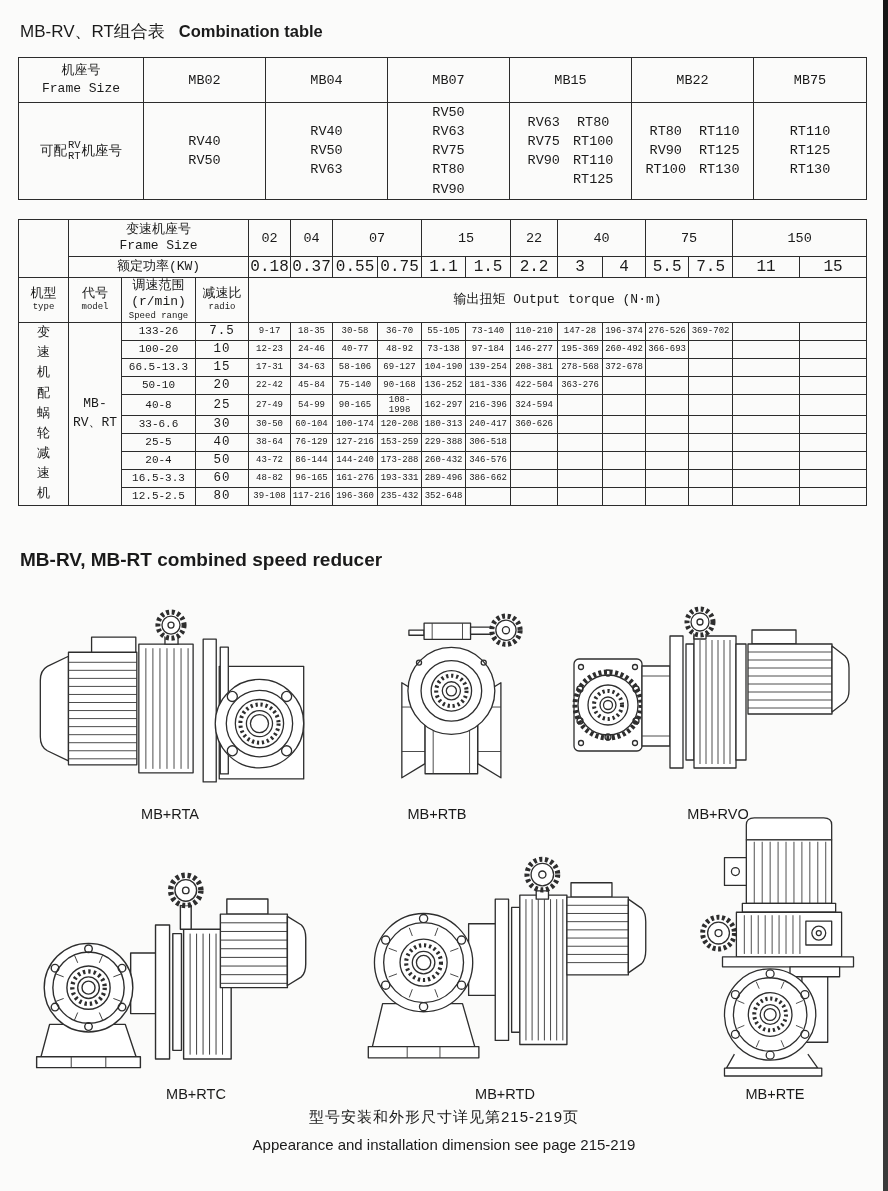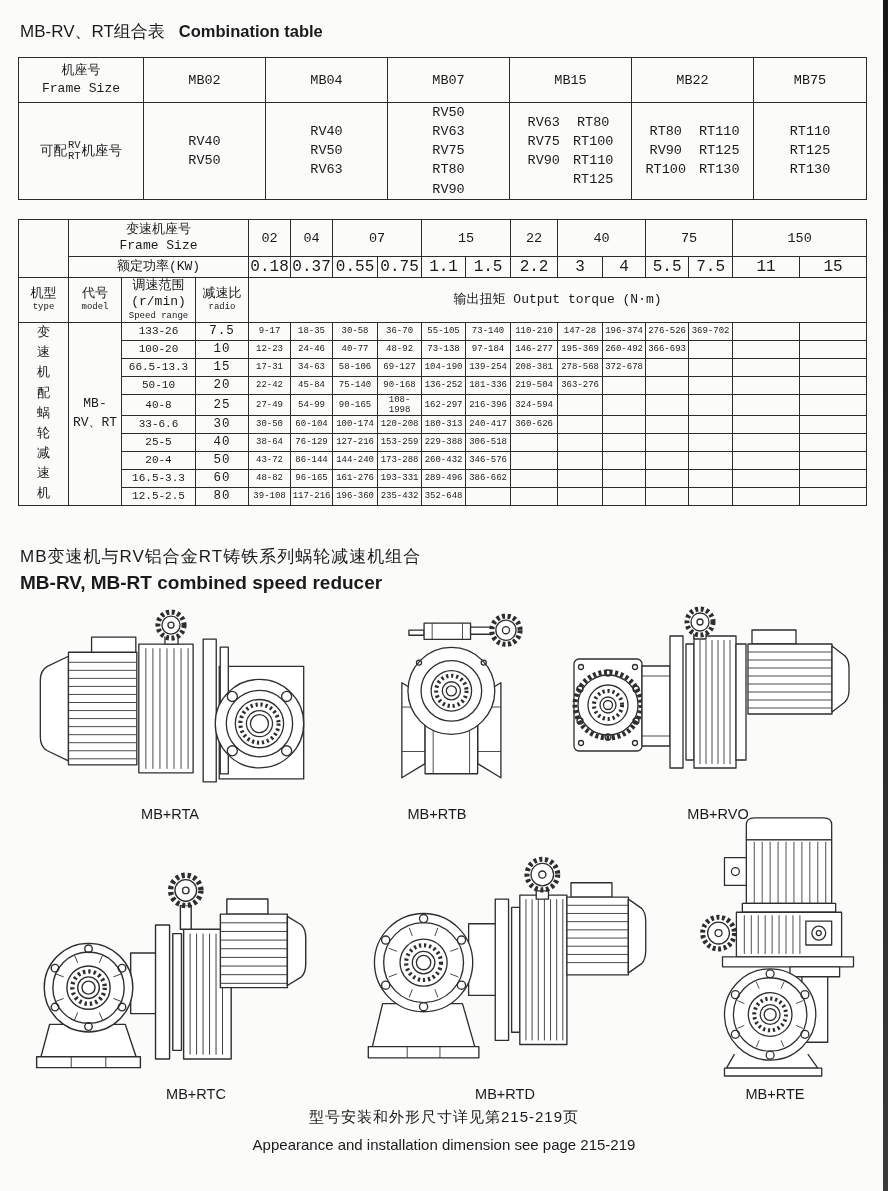--- a/index.html
+++ b/index.html
@@ -276,21 +276,21 @@
       </tr>
       <tr>
         <td class="speed">50-10</td>
         <td class="ratio">20</td>
         <td class="tq">22-42</td>
         <td class="tq">45-84</td>
         <td class="tq">75-140</td>
         <td class="tq">90-168</td>
         <td class="tq">136-252</td>
         <td class="tq">181-336</td>
-        <td class="tq">219-504</td>
+        <td class="tq">422-504</td>
         <td class="tq">363-276</td>
         <td class="tq"></td>
         <td class="tq"></td>
         <td class="tq"></td>
         <td class="tq"></td>
         <td class="tq"></td>
       </tr>
       <tr>
         <td class="speed">40-8</td>
         <td class="ratio">25</td>
@@ -390,21 +390,20 @@
         <td class="tq"></td>
         <td class="tq"></td>
         <td class="tq"></td>
         <td class="tq"></td>
         <td class="tq"></td>
       </tr>
     </tbody>
 </table>
 
 <div id="section-heading">
-  <div class="sec-zh">MB变速机与RV铝合金RT铸铁系列蜗轮减速机组合</div>
   <div class="sec-en">MB-RV, MB-RT combined speed reducer</div>
 </div>
 
 <svg class="d" style="left:25px;top:606px" width="292" height="191" viewBox="0 0 290 190">
   <rect class="sw" x="193" y="60" width="84" height="112"></rect>
   <path class="sw" d="M43,50 L22,60 Q15,64 15,74 L15,130 Q15,140 22,144 L43,154 Z"></path>
   <rect class="sw" x="43" y="46" width="68" height="112"></rect>
   <path class="thin" d="M43 56H111M43 64H111M43 72H111M43 80H111M43 88H111M43 96H111M43 104H111M43 112H111M43 120H111M43 128H111M43 136H111M43 144H111M43 152H111"></path>
   <rect class="sw" x="66" y="31" width="44" height="15"></rect>
   <rect class="sw" x="113" y="38" width="54" height="128"></rect>

